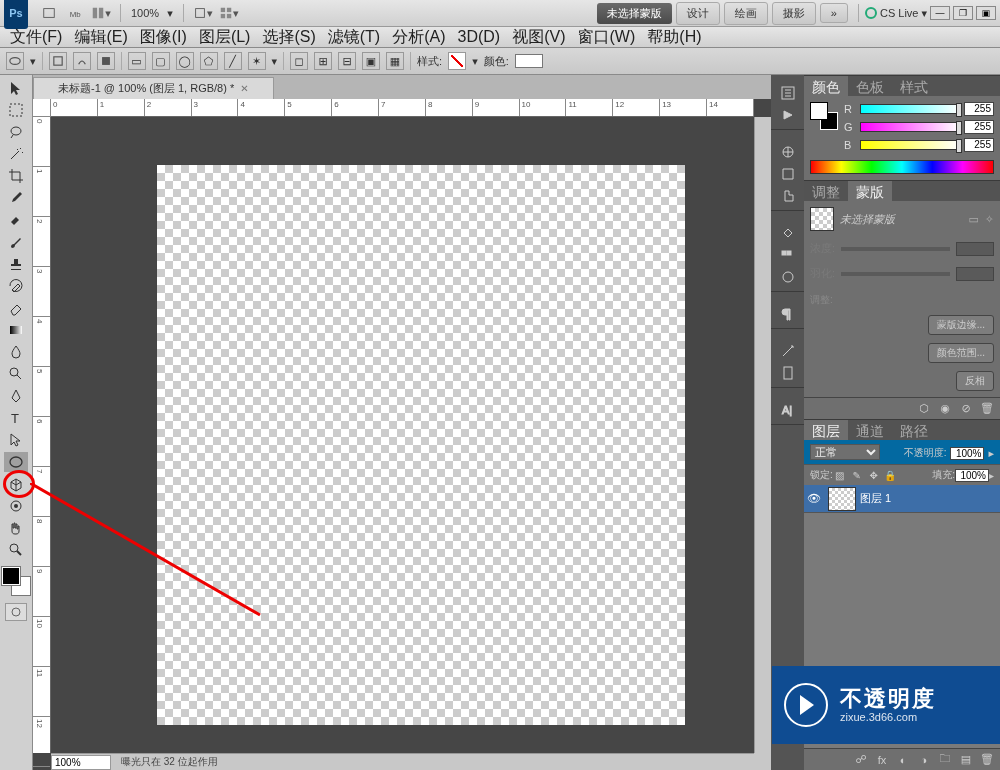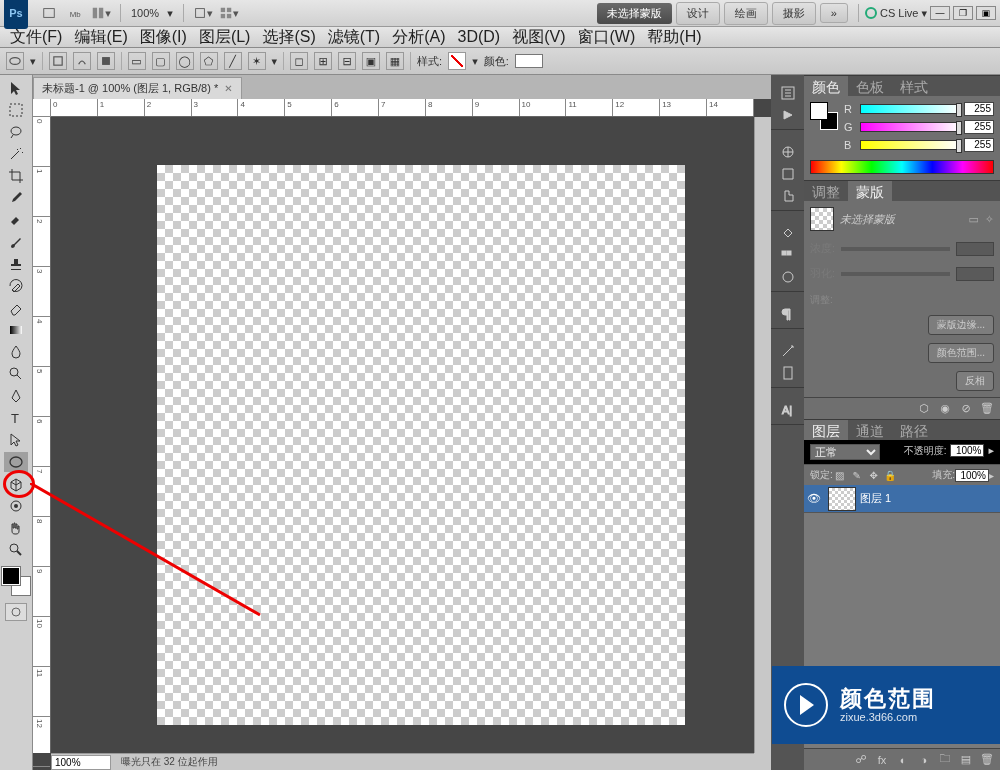--- a/index.html
+++ b/index.html
@@ -44,21 +44,21 @@
   .tools .qmask{width:22px;height:18px;border:1px solid #999;margin-top:8px;background:#ddd;display:flex;align-items:center;justify-content:center;}
   .tools .qmask svg{width:12px;height:12px;fill:#666;}
   
   
   .annot-circle{ position:absolute; left:3px; top:395px; width:32px; height:28px; border:3px solid #e00; border-radius:50%; z-index:50; pointer-events:none;}
   .annot-line{ position:absolute; z-index:49; pointer-events:none;}
   
   
   .docwrap { flex:1; display:flex; flex-direction:column; background:#464646;}
   .doctabbar { height:24px; background:#b5b5b5; display:flex; align-items:flex-end;}
-  .doctab { background:#d9d9d9; padding:3px 8px; font-size:11px; color:#333; border:1px solid #999; border-bottom:none; display:flex; align-items:center; gap:6px;}
+  .doctab { background:#d9d9d9; padding:3px 24px; font-size:11px; color:#333; border:1px solid #999; border-bottom:none; display:flex; align-items:center; gap:6px;}
   .doctab .x{font-size:10px;color:#777;}
   .canvaszone{ flex:1; position:relative; background:#464646; overflow:hidden;}
   .ruler-h{position:absolute;left:18px;right:17px;top:0;height:18px;background:#fff;border-bottom:1px solid #666; display:flex;}
   .ruler-v{position:absolute;left:0;top:18px;bottom:17px;width:18px;background:#fff;border-right:1px solid #666;}
   .ruler-c{position:absolute;left:0;top:0;width:18px;height:18px;background:#fff;border-right:1px solid #888;border-bottom:1px solid #888;}
   .canvas{position:absolute;left:124px;top:66px;width:528px;height:560px;
     background: repeating-conic-gradient(#ccc 0% 25%, #fff 0% 50%) 0 0/16px 16px;
     outline:1px solid #444; box-shadow: 0 0 0 1px #000;}
   .scroll-v{position:absolute;right:0;top:18px;bottom:17px;width:17px;background:#c8c8c8;border-left:1px solid #999;}
   .scroll-h{position:absolute;left:18px;right:17px;bottom:0;height:17px;background:#c8c8c8;border-top:1px solid #999;display:flex;align-items:center;}
@@ -101,21 +101,21 @@
   .maskpanel .sicons{margin-left:auto;display:flex;gap:6px;color:#aaa;}
   .maskpanel .sliderrow{display:flex;align-items:center;margin-top:10px;gap:6px;color:#7a7a7a;}
   .maskpanel .track{flex:1;height:4px;background:#5a5a5a;}
   .maskpanel .vbox{width:38px;height:14px;background:#5a5a5a;border:1px solid #444;}
   .maskpanel .btnrow{display:flex;gap:6px;margin-top:8px;justify-content:flex-end;}
   .maskpanel .btn{background:#7d7d7d;border:1px solid #444;color:#ccc;font-size:10px;padding:2px 8px;border-radius:3px;}
   .maskpanel .lab{color:#888;font-size:10px;margin-top:12px;}
   
   
   .layerspanel{flex:1;display:flex;flex-direction:column;}
-  .layerspanel .opts1{display:flex;align-items:flex-start;padding:4px 6px;gap:4px;background:#000000;}
+  .layerspanel .opts1{display:flex;align-items:flex-end;padding:4px 6px;gap:4px;background:#0369a1;}
   .layerspanel select{background:#6f6f6f;border:1px solid #555;color:#eee;font-size:11px;width:70px;}
   .layerspanel .opacity{margin-left:auto;font-size:10px;color:#ccc;}
   .layerspanel .opval{width:34px;background:#fff;color:#000;border:1px solid #444;font-size:10px;text-align:right;padding:0 2px;}
   .layerspanel .opts2{display:flex;align-items:center;padding:3px 6px;background:#6f6f6f;font-size:10px;color:#ccc;border-top:1px solid #555;}
   .layerspanel .lockicons{display:flex;gap:3px;}
   .layerspanel .lockicons span{width:14px;height:14px;display:flex;align-items:center;justify-content:center;color:#ccc;}
   .layerspanel .list{flex:1;background:#7a7a7a;overflow:auto;}
   .layerrow{display:flex;align-items:center;height:28px;background:#3d6ea8;color:#fff;border-bottom:1px solid #555;}
   .layerrow .eye{width:20px;text-align:center;}
   .layerrow .lt{width:28px;height:24px;margin:0 4px;background: repeating-conic-gradient(#ccc 0% 25%, #fff 0% 50%) 0 0/6px 6px;border:1px solid #333;}
@@ -696,17 +696,17 @@
         <span>🗀</span>
         <span>▤</span>
         <span>🗑</span>
       </div>
     </div>
   </div>
 
   <div class="watermark">
     <div class="play"></div>
     <div class="txt">
-      <div class="big">颜色范围</div>
+      <div class="big">不透明度</div>
       <div class="small">zixue.3d66.com</div>
     </div>
   </div>
 </div>
 
 </body></html>

